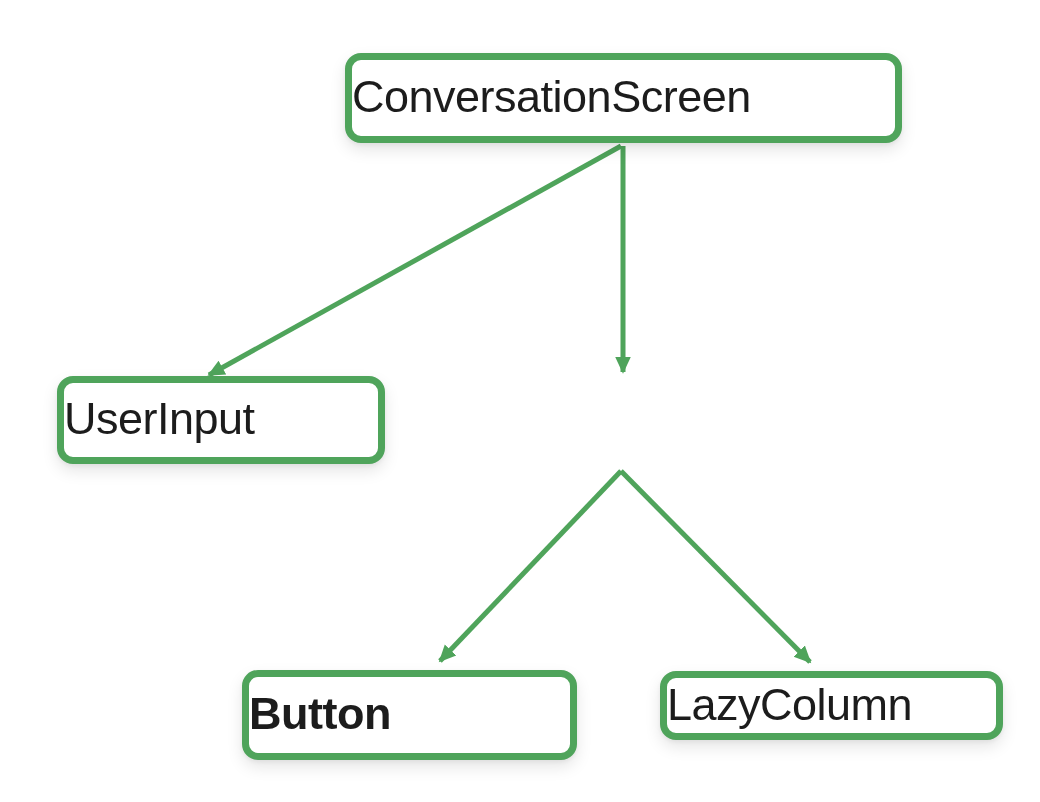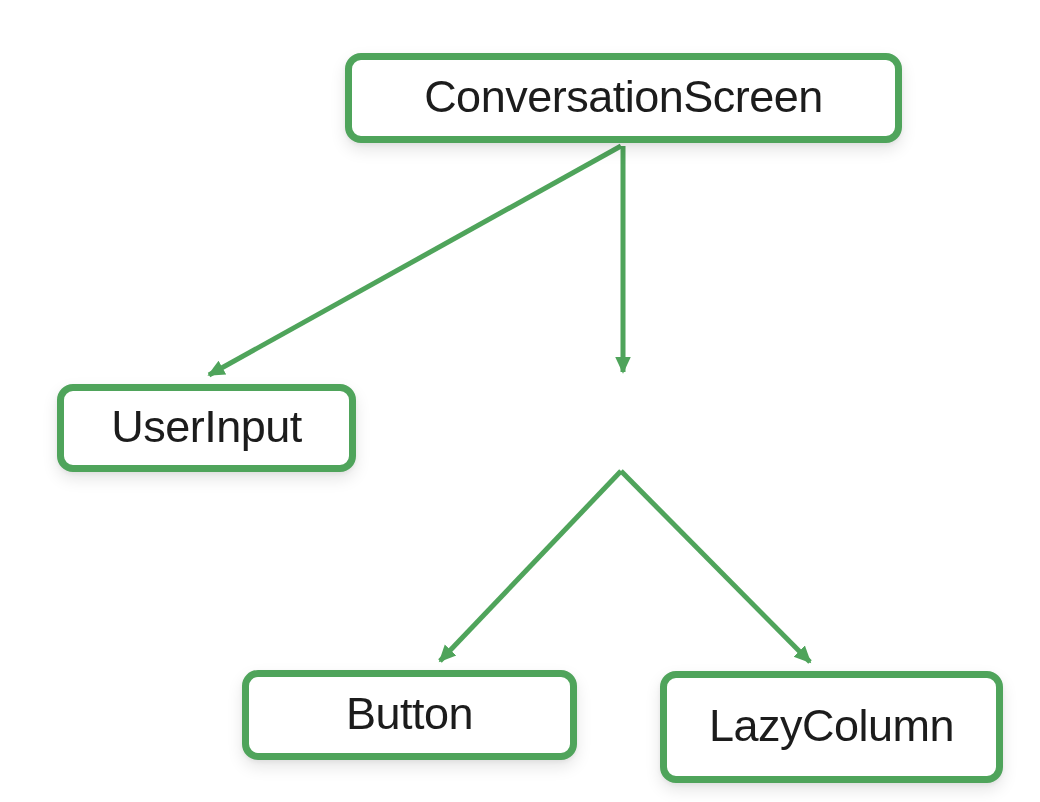--- a/index.html
+++ b/index.html
@@ -24,36 +24,35 @@
     pointer-events: none;
   }
   .node {
     position: absolute;
     box-sizing: border-box;
     background: #ffffff;
     border: 7px solid var(--accent, #4fa45b);
     border-radius: 16px;
     display: flex;
     align-items: center;
-    justify-content: center;
     box-shadow: 0 7px 16px rgba(0,0,0,0.10), 0 2px 4px rgba(0,0,0,0.05);
   }
   .node-label {
     color: var(--text, #1c1c1c);
     font-size: 45px;
     letter-spacing: -0.5px;
     white-space: nowrap;
     line-height: 1;
     padding-bottom: 3px;
   }
   #node-conversation-screen { left: 345px; top: 53px;  width: 557px; height: 90px; }
-  #node-user-input          { left: 57px;  top: 384px; width: 299px; height: 88px; }
+  #node-user-input          { left: 57px;  top: 376px; width: 328px; height: 88px; }
   #node-messages-list       { left: 442px; top: 382px; width: 338px; height: 88px; }
-  #node-button              { left: 242px; top: 670px; width: 335px; height: 90px; }
-  #node-lazy-column         { left: 660px; top: 671px; width: 343px; height: 112px; }
+  #node-button              { left: 242px; top: 670px; width: 335px; height: 90px; font-weight: bold; }
+  #node-lazy-column         { left: 660px; top: 671px; width: 343px; height: 69px; }
 
   .edge {
     stroke: var(--accent, #4fa45b);
     stroke-width: 5;
     fill: none;
   }
   .arrowhead-fill {
     fill: var(--accent, #4fa45b);
   }
 </style>

